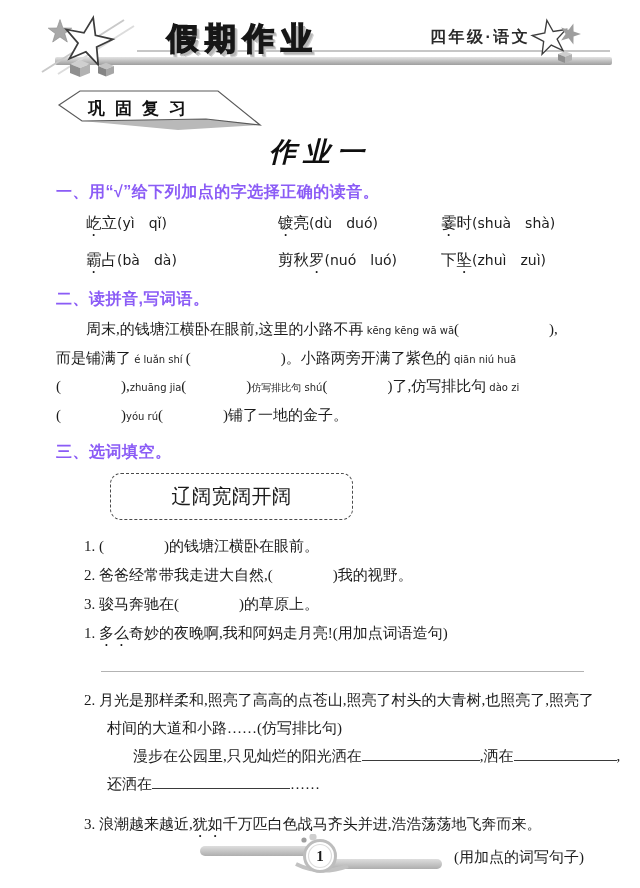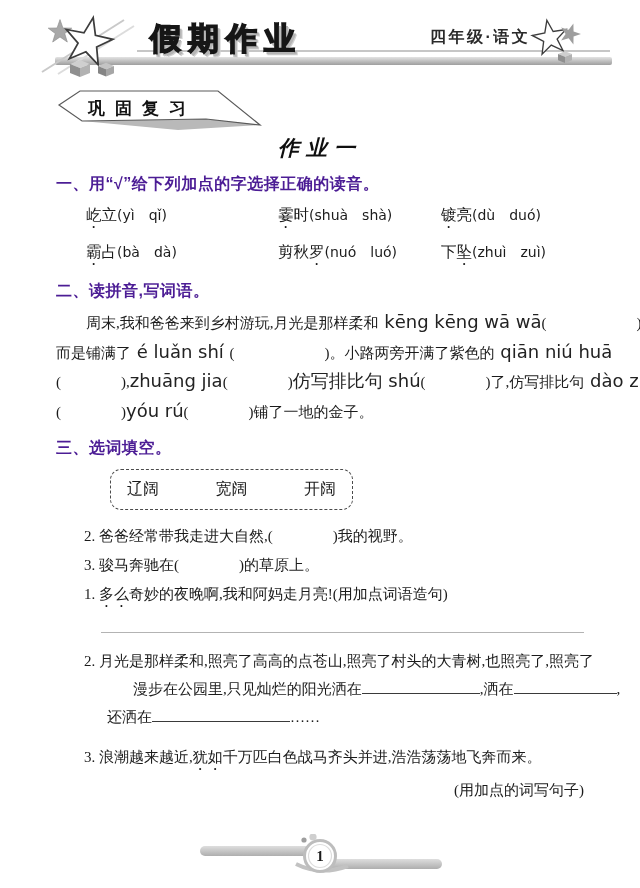--- a/index.html
+++ b/index.html
@@ -7,21 +7,21 @@
     position:relative; width:640px; height:888px; margin:0 auto;
     background:#ffffff; color:#1b1b1b; overflow:hidden;
     font-family:"Liberation Serif","DejaVu Serif",serif;
   }
   
   .hdr { position:relative; height:82px; }
   .hdr-rule-thin { position:absolute; left:137px; right:30px; top:50px; height:2px; background:#c6c6c6; }
   .hdr-rule-bar  { position:absolute; left:55px;  right:28px; top:57px; height:8px;
                    background:linear-gradient(#e3e3e3,#9e9e9e); border-radius:2px; }
   .main-title {
-    position:absolute; left:150px; top:18px;
+    position:absolute; left:167px; top:18px;
     font-family:"Liberation Sans","DejaVu Sans",sans-serif; font-weight:bold;
     font-size:31px; letter-spacing:7px; color:#fff;
     -webkit-text-stroke:1.5px #161616;
     text-shadow:2.5px 2.5px 0 #b5b5b5, 3.5px 3.5px 0 #d2d2d2;
     white-space:nowrap;
   }
   .grade {
     position:absolute; left:430px; top:27px;
     font-family:"Liberation Sans","DejaVu Sans",sans-serif;
     font-size:16px; font-weight:600; letter-spacing:2.5px; color:#2a2a2a; white-space:nowrap;
@@ -33,50 +33,50 @@
   .banner svg { position:absolute; left:0; top:0; }
   .banner-label {
     position:absolute; left:32px; top:9px;
     font-family:"Liberation Sans","DejaVu Sans",sans-serif;
     font-weight:bold; font-size:17px; letter-spacing:10px; color:#111; white-space:nowrap;text-align:right;
   }
   
   .work-title {
     margin:2px 0 10px 0; text-align:center;
     font-family:Liberation Serif, serif;
-    font-style:italic; font-weight:bold; font-size:21px; letter-spacing:7px; color:#0f0f0f;
+    font-style:italic; font-weight:bold; font-size:27px; letter-spacing:7px; color:#0f0f0f;
   }
   
   .content { padding:0 56px; }
   .sec-h {
     margin:12px 0 6px 0;
     font-family:"Liberation Sans","DejaVu Sans",sans-serif;
-    font-weight:bold; font-size:16px; color:#4c1d95; letter-spacing:0.5px;
+    font-weight:bold; font-size:16px; color:#8b5cf6; letter-spacing:0.5px;
   }
   .seg-cn  { font-family:"Liberation Serif","DejaVu Serif",serif; }
-  .seg-py  { font-family:"DejaVu Sans","Liberation Sans",sans-serif; font-size:18px; color:#222; }
+  .seg-py  { font-family:"DejaVu Sans","Liberation Sans",sans-serif; font-size:10px; color:#222; }
   .seg-dot, .dotted {
     -webkit-text-emphasis:filled dot #111; -webkit-text-emphasis-position:under right;
     text-emphasis:filled dot #111; text-emphasis-position:under right;
   }
   .seg-ul { display:inline-block; border-bottom:1.4px solid #3a3a3a; }
   
   .word-grid {
     display:grid; grid-template-columns:192px 163px auto; row-gap:10px;
     margin:10px 0 4px 30px; font-size:15.5px;
   }
   .word-item .py { font-family:"DejaVu Sans","Liberation Sans",sans-serif; font-size:14px; }
   
   .para-line { line-height:27.5px; font-size:15px; white-space:nowrap; }
   .ti { text-indent:2em; }
   
   .choice-box {
     box-sizing:border-box; width:243px; margin:10px 0 12px 54px; padding:9px 16px;
     border:1.6px dashed #4a4a4a; border-radius:11px;
-    display:flex; justify-content:space-between; font-size:16px;
+    display:flex; justify-content:center; font-size:20px;
   }
   .s3-item { margin-left:28px; line-height:29px; font-size:15px; }
   
   .s4-line { margin-left:28px; line-height:28px; font-size:15px; white-space:nowrap; }
   .ml2 { margin-left:51px; }
   .ml3 { margin-left:77px; }
   .ans-line { height:0; border-bottom:1.8px solid #b3b3b3; margin:21px 0 9px 45px; }
   .note-right { text-align:right; font-size:15px; line-height:28px; margin-top:2px; }
   
   .footer { position:absolute; left:0; right:0; bottom:6px; display:flex; justify-content:center; }
@@ -142,55 +142,57 @@
   </div>
 
   <div class="work-title">作业一</div>
 
   <div class="content">
 
     <div>
       <div class="sec-h">一、用“√”给下列加点的字选择正确的读音。</div>
       <div class="word-grid">
         <div class="word-item"><span class="seg-cn"><span></span><span class="dotted">屹</span><span>立</span></span><span class="py">(yì　qǐ)</span></div>
+        <div class="word-item"><span class="seg-cn"><span></span><span class="dotted">镀</span><span>亮</span></span><span class="py">(dù　duó)</span></div>
         <div class="word-item"><span class="seg-cn"><span></span><span class="dotted">霎</span><span>时</span></span><span class="py">(shuà　shà)</span></div>
-        <div class="word-item"><span class="seg-cn"><span></span><span class="dotted">镀</span><span>亮</span></span><span class="py">(dù　duó)</span></div>
         <div class="word-item"><span class="seg-cn"><span></span><span class="dotted">霸</span><span>占</span></span><span class="py">(bà　dà)</span></div>
         <div class="word-item"><span class="seg-cn"><span>剪秋</span><span class="dotted">罗</span><span></span></span><span class="py">(nuó　luó)</span></div>
         <div class="word-item"><span class="seg-cn"><span>下</span><span class="dotted">坠</span><span></span></span><span class="py">(zhuì　zuì)</span></div>
       </div>
     </div>
 
     <div>
       <div class="sec-h">二、读拼音,写词语。</div>
       <div>
-        <div class="para-line ti"><span class="seg-cn">周末,我和爸爸来到乡村游玩,月光是那样柔和</span><span class="seg-py"> kēng kēng wā wā</span><span class="seg-cn">(　　　　　　),</span></div>
+        <div class="para-line ti"><span class="seg-cn">周末,的钱塘江横卧在眼前,这里的小路不再</span><span class="seg-py"> kēng kēng wā wā</span><span class="seg-cn">(　　　　　　),</span></div>
         <div class="para-line"><span class="seg-cn">而是铺满了</span><span class="seg-py"> é luǎn shí </span><span class="seg-cn">(　　　　　　)。小路两旁开满了紫色的</span><span class="seg-py"> qiān niú huā</span></div>
         <div class="para-line"><span class="seg-cn">(　　　　),</span><span class="seg-py">zhuāng jia</span><span class="seg-cn">(　　　　)</span><span class="seg-py">仿写排比句 shú</span><span class="seg-cn">(　　　　)了,仿写排比句</span><span class="seg-py"> dào zi</span></div>
         <div class="para-line"><span class="seg-cn">(　　　　)</span><span class="seg-py">yóu rú</span><span class="seg-cn">(　　　　)铺了一地的金子。</span></div>
       </div>
     </div>
 
     <div>
       <div class="sec-h">三、选词填空。</div>
       <div class="choice-box">
         <span>辽阔</span>
         <span>宽阔</span>
         <span>开阔</span>
       </div>
+      <div class="s3-item">1. (　　　　)的钱塘江横卧在眼前。</div>
       <div class="s3-item">2. 爸爸经常带我走进大自然,(　　　　)我的视野。</div>
       <div class="s3-item">3. 骏马奔驰在(　　　　)的草原上。</div>
     </div>
 
     <div>
 
       <div class="s4-line"><span class="seg-cn">1. </span><span class="seg-dot">多么</span><span class="seg-cn">奇妙的夜晚啊,我和阿妈走月亮!(用加点词语造句)</span></div>
       <div class="ans-line"></div>
 
       <div class="s4-line" style="margin-top:14px">2. 月光是那样柔和,照亮了高高的点苍山,照亮了村头的大青树,也照亮了,照亮了</div>
+      <div class="s4-line ml2">村间的大道和小路……(仿写排比句)</div>
       <div class="s4-line ml3"><span class="seg-cn">漫步在公园里,只见灿烂的阳光洒在</span><span class="seg-ul" style="width: 118px;"></span><span class="seg-cn">,洒在</span><span class="seg-ul" style="width: 103px;"></span><span class="seg-cn">,</span></div>
       <div class="s4-line ml2"><span class="seg-cn">还洒在</span><span class="seg-ul" style="width: 138px;"></span><span class="seg-cn">……</span></div>
 
       <div class="s4-line" style="margin-top:12px"><span class="seg-cn">3. 浪潮越来越近,</span><span class="seg-dot">犹如</span><span class="seg-cn">千万匹白色战马齐头并进,浩浩荡荡地飞奔而来。</span></div>
       <div class="note-right">(用加点的词写句子)</div>
 
     </div>
 
   </div>
 

